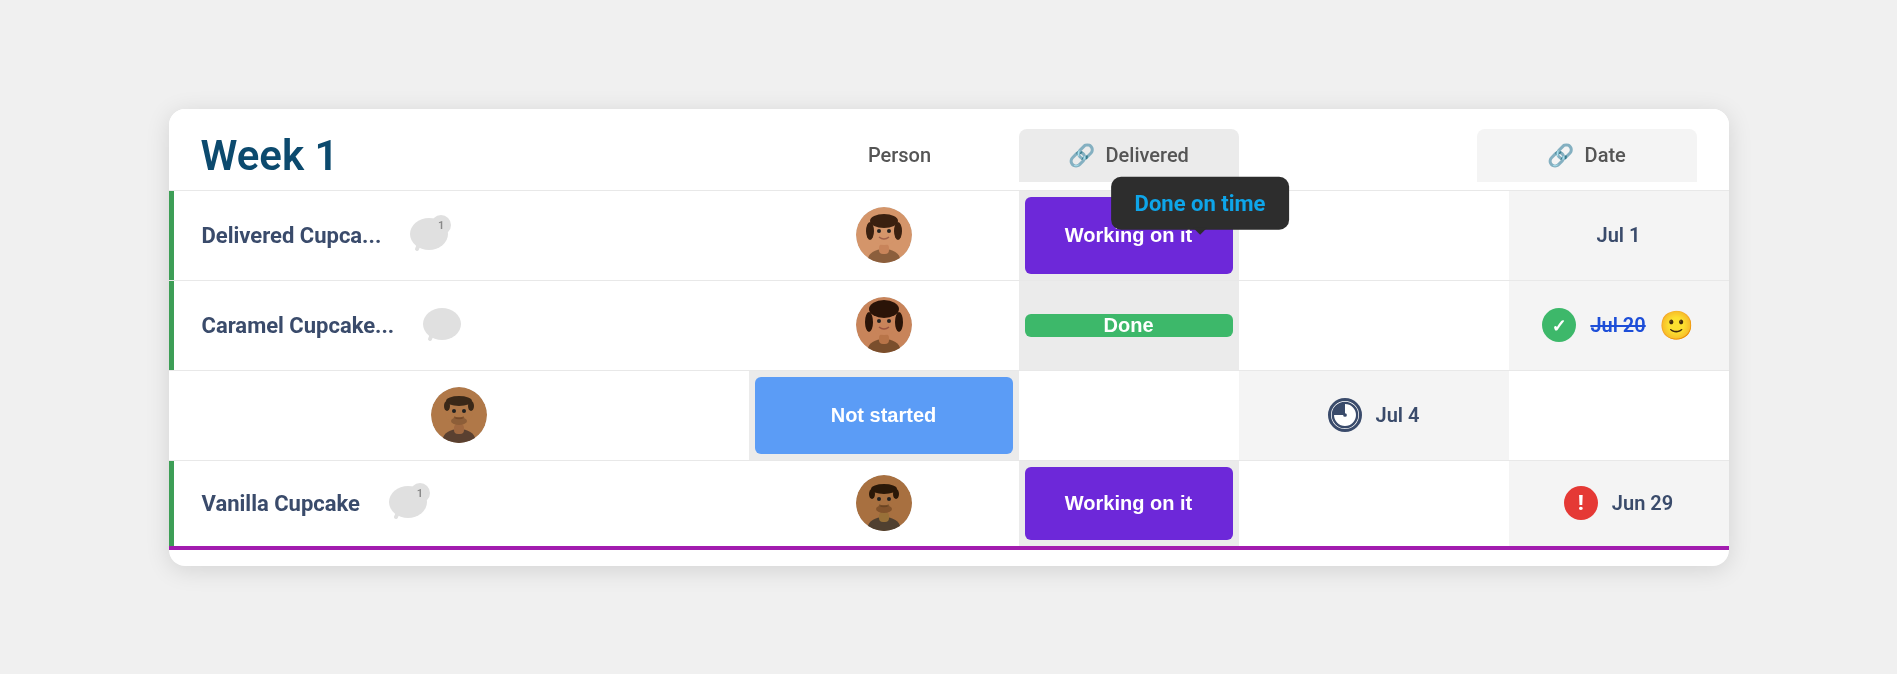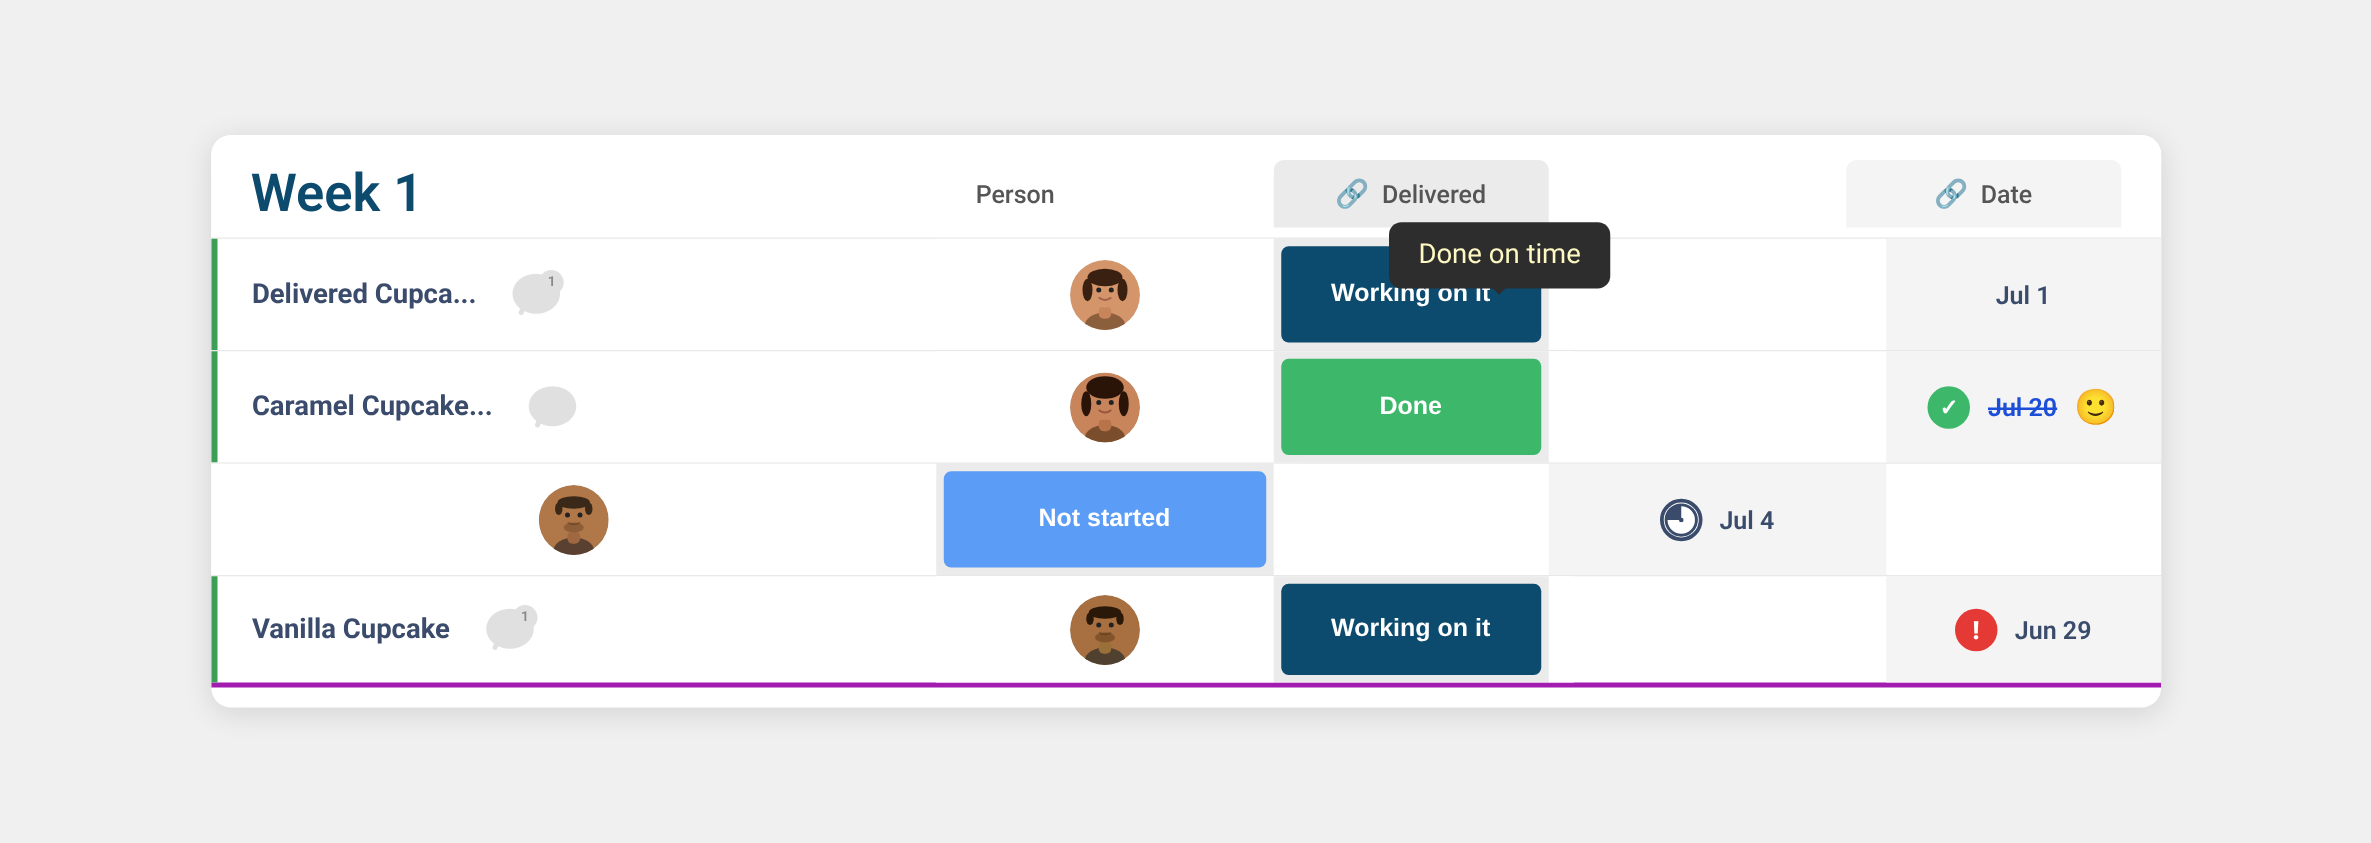--- a/index.html
+++ b/index.html
@@ -34,21 +34,21 @@
     }
     .col-header {
       display: flex;
       align-items: center;
       justify-content: center;
       gap: 10px;
       color: #555;
       font-size: 20px;
       font-weight: 500;
     }
-    .col-header.person { justify-content: flex-start; }
+    .col-header.person { justify-content: center; }
     .link-icon {
       color: #4da6ff;
       font-size: 22px;
     }
     .col-delivered {
       background: #ebebeb;
       border-radius: 8px 8px 0 0;
       padding: 14px 0;
       display: flex;
       align-items: center;
@@ -152,21 +152,21 @@
       align-items: center;
       justify-content: center;
       font-size: 20px;
       font-weight: 600;
       color: #fff;
       border: none;
       cursor: pointer;
       margin: 6px;
       border-radius: 6px;
     }
-    .status-working { background: #0c4a6e; }
+    .status-working { background: #6d28d9; }
     .status-done { background: #3db86a; }
     .status-not-started { background: #5b9cf6; }
     .date-cell {
       display: flex;
       align-items: center;
       justify-content: center;
       gap: 14px;
       background: #f4f4f4;
       padding: 0 16px;
       font-size: 20px;
@@ -226,25 +226,25 @@
     
     .tooltip-container {
       position: absolute;
       top: 50%;
       left: 50%;
       transform: translate(-10%, -110%);
       z-index: 100;
     }
     .tooltip-box {
       background: #2d2d2d;
-      color: #fef9c3;
+      color: #0ea5e9;
       border-radius: 10px;
       padding: 14px 24px;
       font-size: 22px;
-      font-weight: 400;
+      font-weight: 700;
       white-space: nowrap;
       position: relative;
     }
     .tooltip-box::after {
       content: '';
       position: absolute;
       bottom: -12px;
       left: 50%;
       transform: translateX(-50%);
       border: 7px solid transparent;
@@ -351,21 +351,21 @@
       <ellipse cx="28" cy="12" rx="15" ry="9" fill="#2a1408"></ellipse>
       <ellipse cx="13" cy="25" rx="4" ry="10" fill="#2a1408"></ellipse>
       <ellipse cx="43" cy="25" rx="4" ry="10" fill="#2a1408"></ellipse>
       <circle cx="23" cy="24" r="2" fill="#222"></circle>
       <circle cx="33" cy="24" r="2" fill="#222"></circle>
       <path d="M23 30 Q28 34 33 30" stroke="#9a5440" stroke-width="1.5" fill="none"></path>
     </svg>
       </div>
     </div>
 
-    <div class="status-cell" style="position:relative;">
+    <div class="status-cell" style="position:relative;align-items:center;">
       <button class="status-btn status-done">
         Done
       </button>
 
     </div>
 
     <div style="width:20px; background:#fff;"></div>
 
     <div class="date-cell">
       <div class="icon-check-circle">✓</div>

